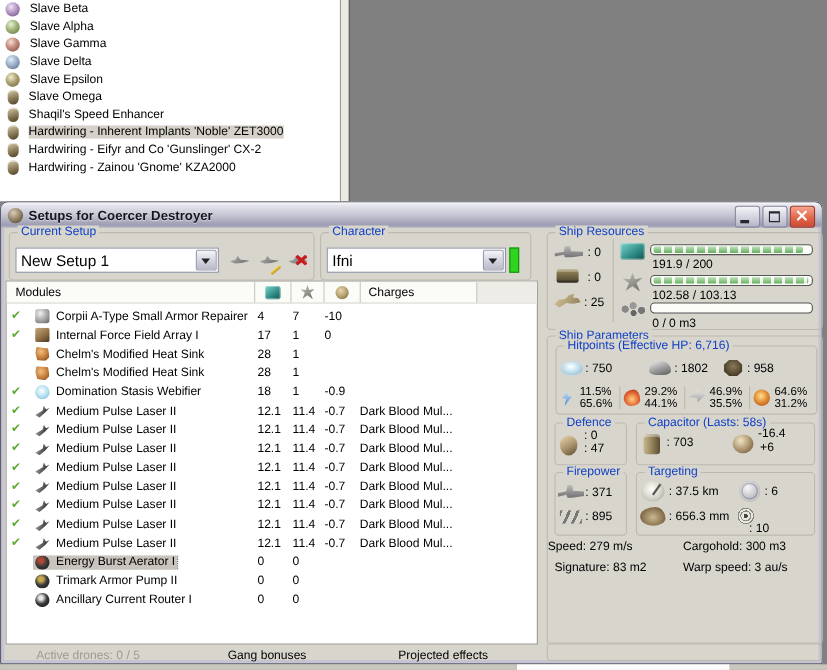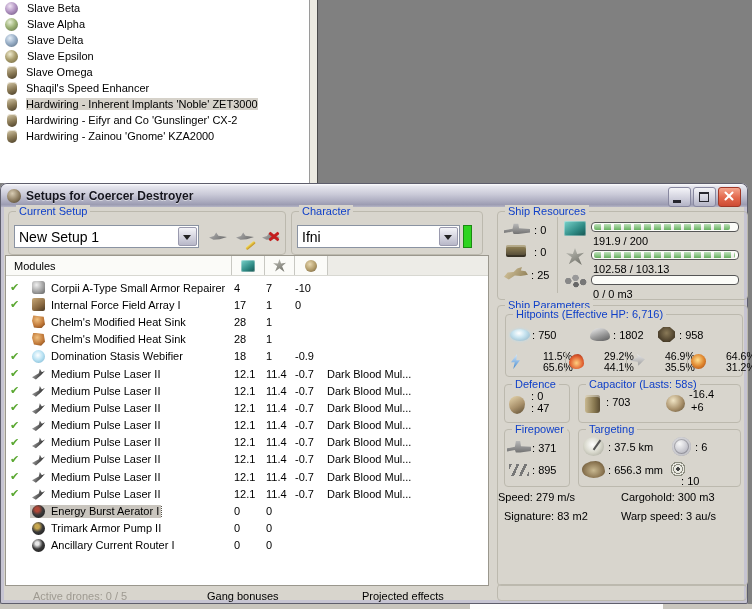--- a/index.html
+++ b/index.html
@@ -118,21 +118,21 @@
   .pbar{position:absolute;width:148px;height:10px;border:1px solid #555;border-radius:4px;background:#FCFCF8;padding:1px 2px;box-sizing:border-box;}
   .pfill{height:100%;border-radius:2px;background:
     linear-gradient(180deg,rgba(255,255,255,.55),rgba(0,0,0,.08)),
     repeating-linear-gradient(90deg,#6FBE67 0 7px,rgba(0,0,0,0) 7px 10px);}
 
   .ico-shield{border-radius:50%;background:radial-gradient(ellipse at 45% 35%,#FFFFFF,#C8E4F0 40%,#88AEC2);box-shadow:0 0 3px #BDE;}
   .ico-armorplate{border-radius:45% 45% 35% 35%/70% 70% 30% 30%;background:linear-gradient(160deg,#F0F0F0,#9A9A9A 55%,#5A5A5A);}
   .ico-hull{clip-path:polygon(30% 0,70% 0,100% 30%,100% 70%,70% 100%,30% 100%,0 70%,0 30%);
     background:radial-gradient(circle at 50% 40%,#8A7A58,#4A3E2A 70%,#241E14);}
   .resists{position:absolute;left:2px;top:36px;right:2px;display:flex;}
-  .resgroup{display:flex;align-items:center;width:57px;gap:16px;}
+  .resgroup{display:flex;align-items:center;width:57px;}
   .resgroup + .resgroup{border-left:1px solid #BCB9AE;padding-left:3px;}
   .resvals{margin-left:4px;font-size:10.5px;line-height:10.5px;}
   .rico{width:15px;height:15px;flex:0 0 auto;}
   .ico-res-em{clip-path:polygon(60% 0,20% 55%,45% 55%,35% 100%,80% 42%,55% 42%);background:linear-gradient(#D8ECFF,#4488CC);}
   .ico-res-thermal{border-radius:60% 40% 55% 45%/55% 65% 35% 45%;background:radial-gradient(circle at 50% 60%,#FFD080,#E06030 55%,#902010);}
   .ico-res-kinetic{clip-path:polygon(0 45%,55% 20%,45% 0,100% 35%,55% 78%,52% 52%);background:linear-gradient(#E8E8E8,#8A8A8A);}
   .ico-res-explosive{border-radius:50%;background:radial-gradient(circle at 45% 40%,#FFE090,#E08830 50%,#A04010);}
 
   .ico-defence{border-radius:50% 50% 50% 50%/45% 45% 55% 55%;background:linear-gradient(150deg,#E8D8B0,#A8906A 55%,#5A4A30);}
   .ico-capbattery{border-radius:3px;background:linear-gradient(90deg,#C8B890,#8A7A52 60%,#5A4C32);box-shadow:inset 0 2px 0 rgba(255,255,255,.4);}
@@ -162,20 +162,24 @@
     <div id="implant-rows">
         <div class="lrow">
           <span class="limg ico-skull-purple"></span>
           <span class="llabel">Slave Beta</span>
         </div>
         <div class="lrow">
           <span class="limg ico-skull-green"></span>
           <span class="llabel">Slave Alpha</span>
         </div>
         <div class="lrow">
+          <span class="limg ico-skull-red"></span>
+          <span class="llabel">Slave Gamma</span>
+        </div>
+        <div class="lrow">
           <span class="limg ico-skull-blue"></span>
           <span class="llabel">Slave Delta</span>
         </div>
         <div class="lrow">
           <span class="limg ico-skull-olive"></span>
           <span class="llabel">Slave Epsilon</span>
         </div>
         <div class="lrow">
           <span class="limg ico-implant"></span>
           <span class="llabel">Slave Omega</span>
@@ -253,20 +257,23 @@
             <span>Modules</span>
           </div>
         <div class="hcell hc-cpu">
             <span class="ico-cpu"></span>
           </div>
         <div class="hcell hc-pg">
             <span class="ico-powergrid"></span>
           </div>
         <div class="hcell hc-cap">
             <span class="ico-capacitor-sm"></span>
+          </div>
+        <div class="hcell hc-charges">
+            <span>Charges</span>
           </div>
         <div class="hcell hc-fill"></div>
       </div>
       <div class="mrows" id="module-rows">
           <div class="mod-row">
             <span class="cell-check">✔</span>
             <span class="cell-name">
               <span class="nwrap">
                 <span class="mico ico-armor-repairer"></span>
                 <span class="mname">Corpii A-Type Small Armor Repairer</span>

